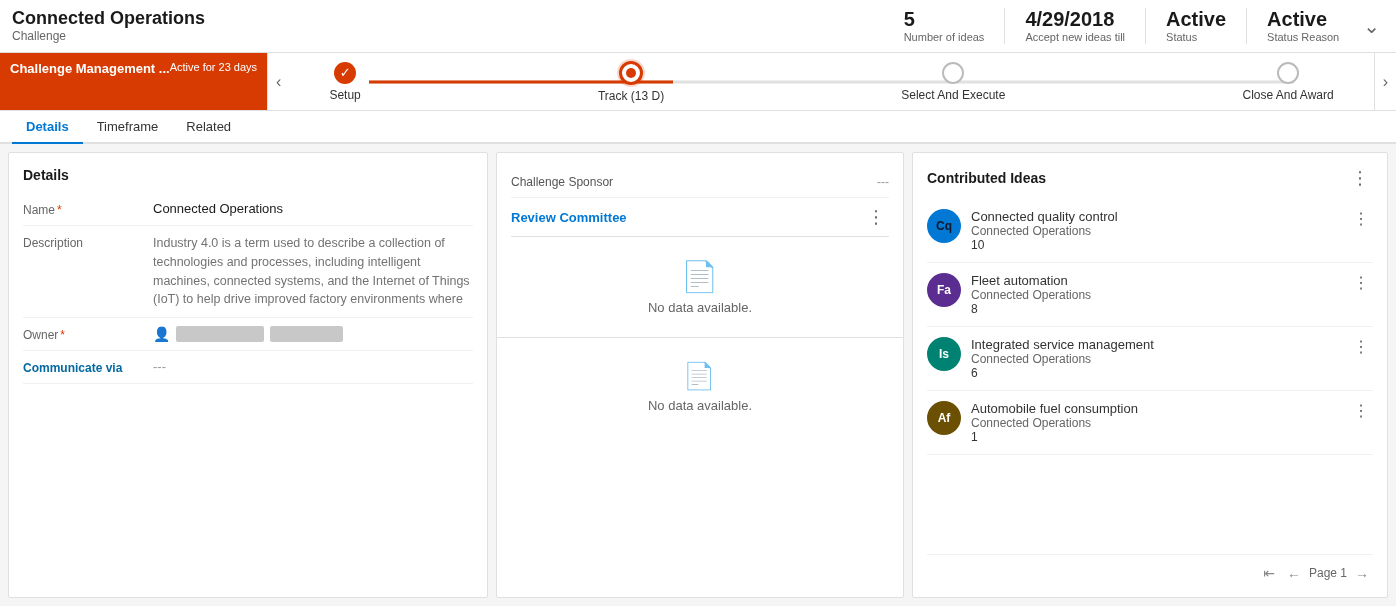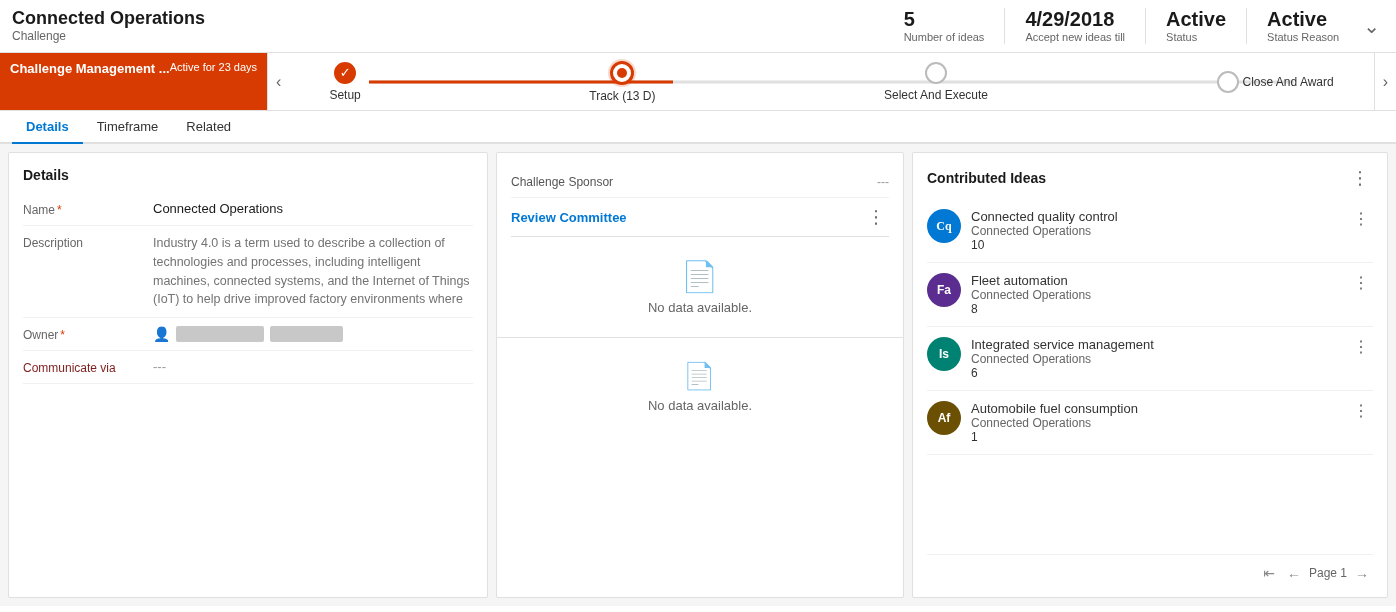--- a/index.html
+++ b/index.html
@@ -60,21 +60,21 @@
           <div style="width:10px; height:10px; background:#d83b01; border-radius:50%;"></div>
         </div>
         <div style="font-size:12px; color:#333; white-space:nowrap;">Track (13 D)</div>
       </div>
 
       <div style="display:flex; flex-direction:column; align-items:center; gap:4px;">
         <div style="width:22px; height:22px; border-radius:50%; background:#fff; border:2px solid #bbb;"></div>
         <div style="font-size:12px; color:#333; white-space:nowrap;">Select And Execute</div>
       </div>
 
-      <div style="display:flex; flex-direction:row; align-items:center; gap:4px;">
+      <div style="display:flex; flex-direction:column; align-items:center; gap:4px;">
         <div style="width:22px; height:22px; border-radius:50%; background:#fff; border:2px solid #bbb;"></div>
         <div style="font-size:12px; color:#333; white-space:nowrap;">Close And Award</div>
       </div>
     </div>
   </div>
   <button style="background:none; border:none; border-left:1px solid #e0e0e0; cursor:pointer; color:#666; font-size:16px; padding:0 8px; height:58px; display:flex; align-items:center;">›</button>
 </div>
 
 <div style="display:flex; border-bottom:2px solid #e0e0e0; padding:0 12px; background:#fff;">
   <div style="padding:8px 14px; font-size:13px; cursor:pointer; color:#0078d4; border-bottom:2px solid #0078d4; font-weight:600; margin-bottom:-2px;">Details</div>
@@ -104,21 +104,21 @@
         <span>Owner</span><span style="color:#d83b01; margin-left:2px;">*</span>
       </div>
       <div style="flex:1; display:flex; align-items:center; gap:6px;">
         <span style="font-size:14px; color:#666;">👤</span>
         <span style="background:#c8c8c8; color:#c8c8c8; border-radius:2px; font-size:12px; user-select:none; padding:1px 4px;">XXXXXXXXXX</span>
         <span style="background:#c8c8c8; color:#c8c8c8; border-radius:2px; font-size:12px; user-select:none; padding:1px 4px;">XXXXXXXX</span>
       </div>
     </div>
 
     <div style="display:flex; align-items:flex-start; padding:8px 0; border-bottom:1px solid #f0f0f0;">
-      <div style="width:130px; flex-shrink:0; font-size:12px; color:#7f1d1d; padding-top:2px;">Communicate via</div>
+      <div style="width:130px; flex-shrink:0; font-size:12px; color:#0369a1; padding-top:2px;font-weight:bold;">Communicate via</div>
       <div style="flex:1; font-size:13px; color:#999;">---</div>
     </div>
   </div>
 
   <div style="flex:0 0 408px; border:1px solid #e0e0e0; margin:8px 0 8px 0; padding:14px; background:#fff; border-radius:2px; display:flex; flex-direction:column;">
 
     <div style="display:flex; align-items:center; padding:8px 0; border-bottom:1px solid #f0f0f0;">
       <div style="flex:1; font-size:12px; color:#555;">Challenge Sponsor</div>
       <div style="font-size:12px; color:#999;">---</div>
     </div>
@@ -141,21 +141,21 @@
   </div>
 
   <div style="flex:1; border:1px solid #e0e0e0; margin:8px; padding:14px; background:#fff; border-radius:2px; display:flex; flex-direction:column; overflow:hidden;">
     <div style="display:flex; align-items:center; margin-bottom:10px;">
       <div style="flex:1; font-size:14px; font-weight:600; color:#1a1a1a;">Contributed Ideas</div>
       <button style="background:none; border:none; cursor:pointer; font-size:18px; color:#666; padding:0 4px;">⋮</button>
     </div>
     <div style="flex:1; overflow-y:auto;">
 
       <div style="display:flex; align-items:flex-start; padding:10px 0; border-bottom:1px solid #f0f0f0; gap:10px;">
-        <div style="width:34px; height:34px; border-radius:50%; background:#0078d4; display:flex; align-items:center; justify-content:center; color:#ffffff; font-size:12px; font-weight:600; flex-shrink:0;font-family:Liberation Serif, serif;">Cq</div>
+        <div style="width:34px; height:34px; border-radius:50%; background:#0078d4; display:flex; align-items:center; justify-content:center; color:#0f172a; font-size:12px; font-weight:600; flex-shrink:0;">Cq</div>
         <div style="flex:1;">
           <div style="font-size:13px; color:#333; font-weight:500;">Connected quality control</div>
           <div style="font-size:12px; color:#666;">Connected Operations</div>
           <div style="font-size:12px; color:#333;">10</div>
         </div>
         <button style="background:none; border:none; cursor:pointer; font-size:16px; color:#666; padding:0 4px;">⋮</button>
       </div>
 
       <div style="display:flex; align-items:flex-start; padding:10px 0; border-bottom:1px solid #f0f0f0; gap:10px;">
         <div style="width:34px; height:34px; border-radius:50%; background:#5c2d91; display:flex; align-items:center; justify-content:center; color:#fff; font-size:12px; font-weight:600; flex-shrink:0;">Fa</div>

